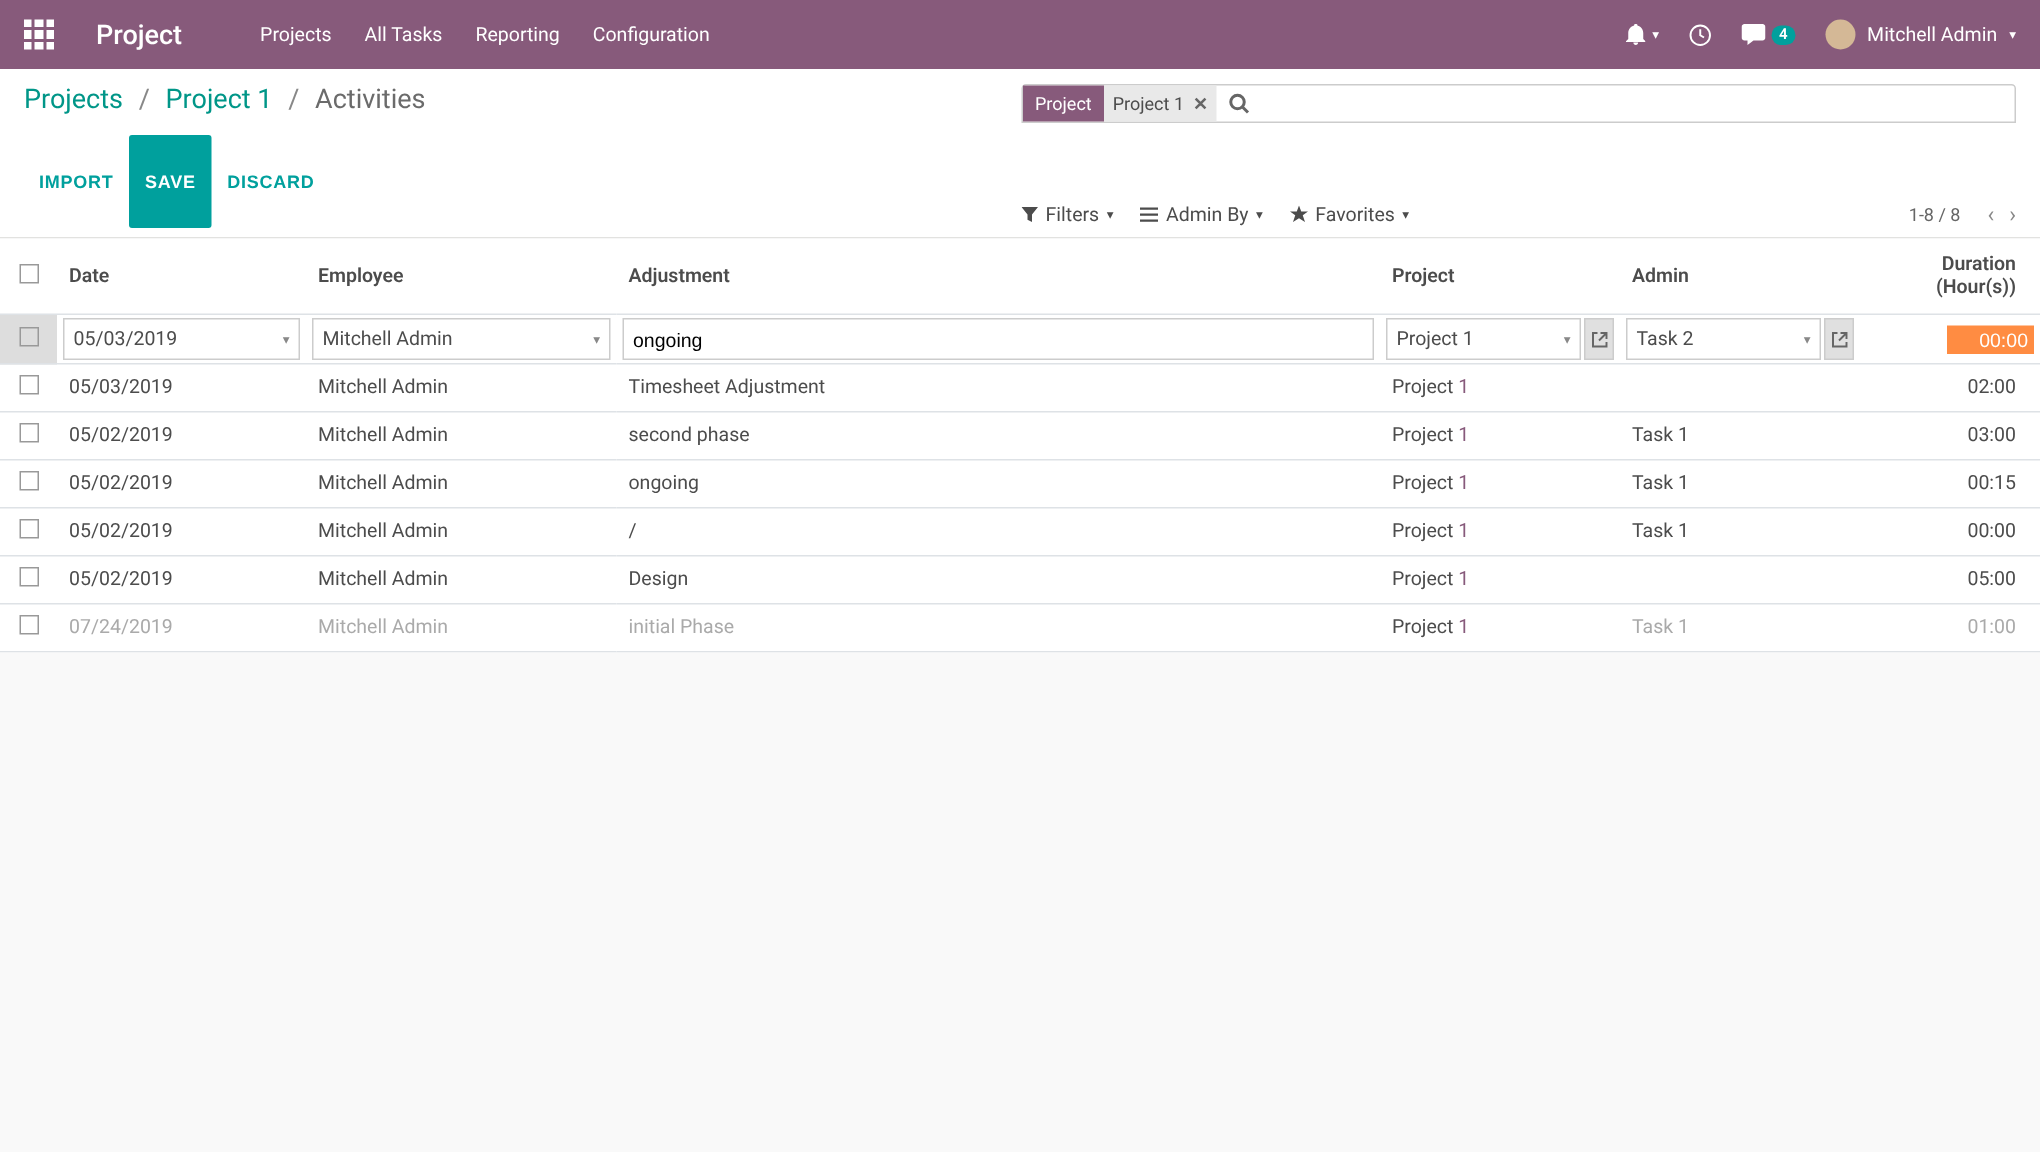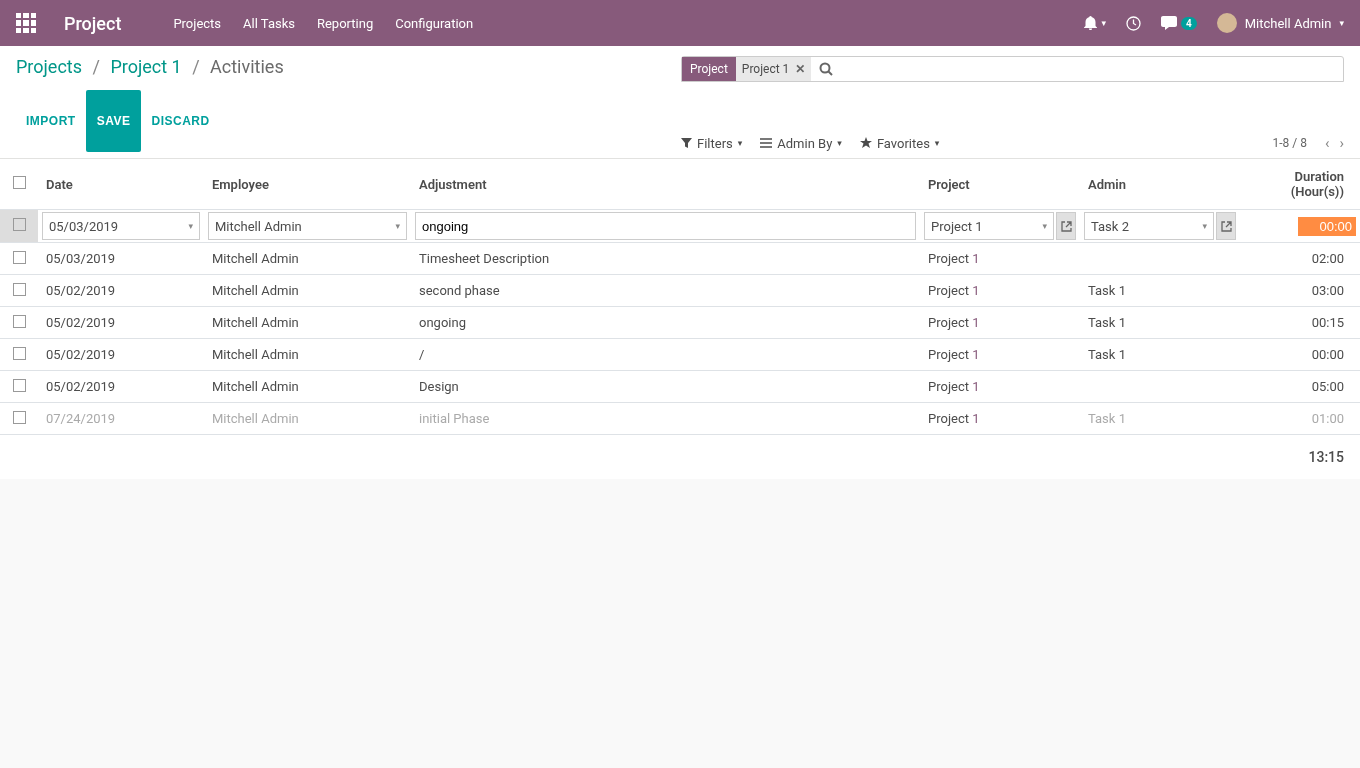--- a/index.html
+++ b/index.html
@@ -234,21 +234,21 @@
             </div>
           </td>
         <td class="col-dur">
             <input class="dur-edit" value="00:00" style="">
           </td>
       </tr>
     <tr>
           <td class="chk"><span class="cbox"></span></td>
           <td>05/03/2019</td>
           <td>Mitchell Admin</td>
-          <td>Timesheet Description</td>
+          <td>Timesheet Adjustment</td>
           <td><span class="proj-badge">Project <span class="num">1</span></span></td>
           <td></td>
           <td class="col-dur">02:00</td>
         </tr>
         <tr>
           <td class="chk"><span class="cbox"></span></td>
           <td>05/02/2019</td>
           <td>Mitchell Admin</td>
           <td>second phase</td>
           <td><span class="proj-badge">Project <span class="num">1</span></span></td>
@@ -283,19 +283,16 @@
           <td class="col-dur">05:00</td>
         </tr>
         <tr class="muted">
           <td class="chk"><span class="cbox"></span></td>
           <td>07/24/2019</td>
           <td>Mitchell Admin</td>
           <td>initial Phase</td>
           <td><span class="proj-badge">Project <span class="num">1</span></span></td>
           <td>Task 1</td>
           <td class="col-dur">01:00</td>
-        </tr>
-        <tr class="footer-row">
-          <td colspan="7">13:15</td>
         </tr>
       </tbody>
   </table>
 </div>
 
 </body></html>

